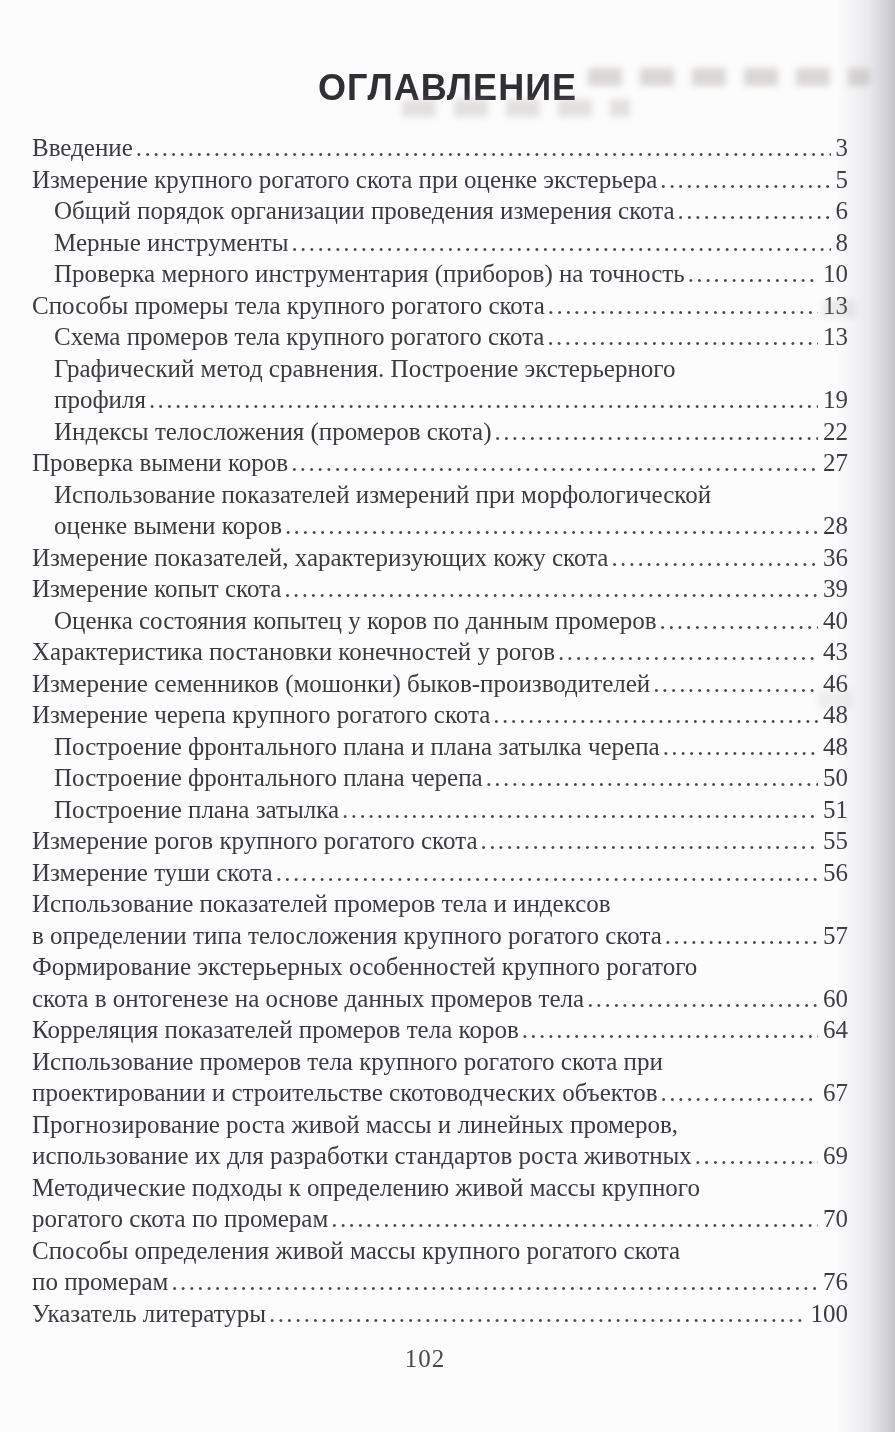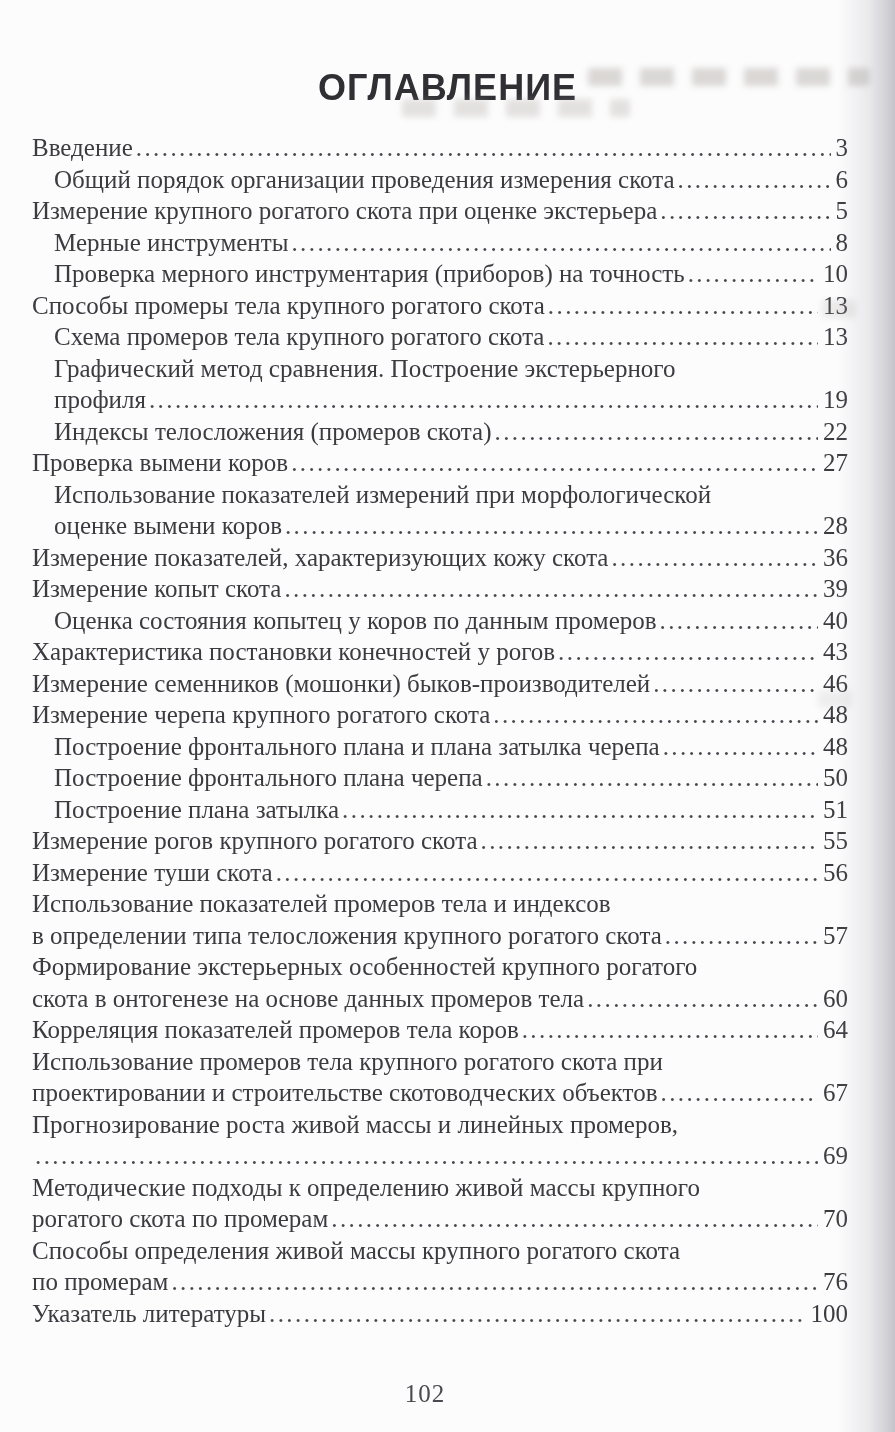--- a/index.html
+++ b/index.html
@@ -82,21 +82,21 @@
     font-size:25px;
   }
   .page-num{
     flex:0 0 auto;
     text-align:right;
     color:#3b3b40;
   }
   .footer{
     position:absolute;
     left:0;right:45px;
-    top:1380px;
+    top:1345px;
     text-align:center;
     font-size:25px;
     color:#4a4a50;
     letter-spacing:1px;
   }
 </style>
 </head>
 <body>
 
 <div class="page">
@@ -109,34 +109,34 @@
   <h1 class="title">ОГЛАВЛЕНИЕ</h1>
 
   <div class="toc" id="toc">
       <div class="entry">
         <div class="last-line">
           <span class="row-text">Введение</span>
           <span class="leader"></span>
           <span class="page-num">3</span>
         </div>
       </div>
+      <div class="entry">
+        <div class="last-line">
+          <span class="row-text">Измерение крупного рогатого скота при оценке экстерьера</span>
+          <span class="leader"></span>
+          <span class="page-num">5</span>
+        </div>
+      </div>
       <div class="entry indent1">
         <div class="last-line">
           <span class="row-text">Общий порядок организации проведения измерения скота</span>
           <span class="leader"></span>
           <span class="page-num">6</span>
         </div>
       </div>
-      <div class="entry">
-        <div class="last-line">
-          <span class="row-text">Измерение крупного рогатого скота при оценке экстерьера</span>
-          <span class="leader"></span>
-          <span class="page-num">5</span>
-        </div>
-      </div>
       <div class="entry indent1">
         <div class="last-line">
           <span class="row-text">Мерные инструменты</span>
           <span class="leader"></span>
           <span class="page-num">8</span>
         </div>
       </div>
       <div class="entry indent1">
         <div class="last-line">
           <span class="row-text">Проверка мерного инструментария (приборов) на точность</span>
@@ -292,20 +292,21 @@
         <div class="plain-line">Использование промеров тела крупного рогатого скота при</div>
         <div class="last-line">
           <span class="row-text">проектировании и строительстве скотоводческих объектов</span>
           <span class="leader"></span>
           <span class="page-num">67</span>
         </div>
       </div>
       <div class="entry">
         <div class="plain-line">Прогнозирование роста живой массы и линейных промеров,</div>
         <div class="last-line">
+          <span class="row-text">использование их для разработки стандартов роста животных</span>
           <span class="leader"></span>
           <span class="page-num">69</span>
         </div>
       </div>
       <div class="entry">
         <div class="plain-line">Методические подходы к определению живой массы крупного</div>
         <div class="last-line">
           <span class="row-text">рогатого скота по промерам</span>
           <span class="leader"></span>
           <span class="page-num">70</span>

